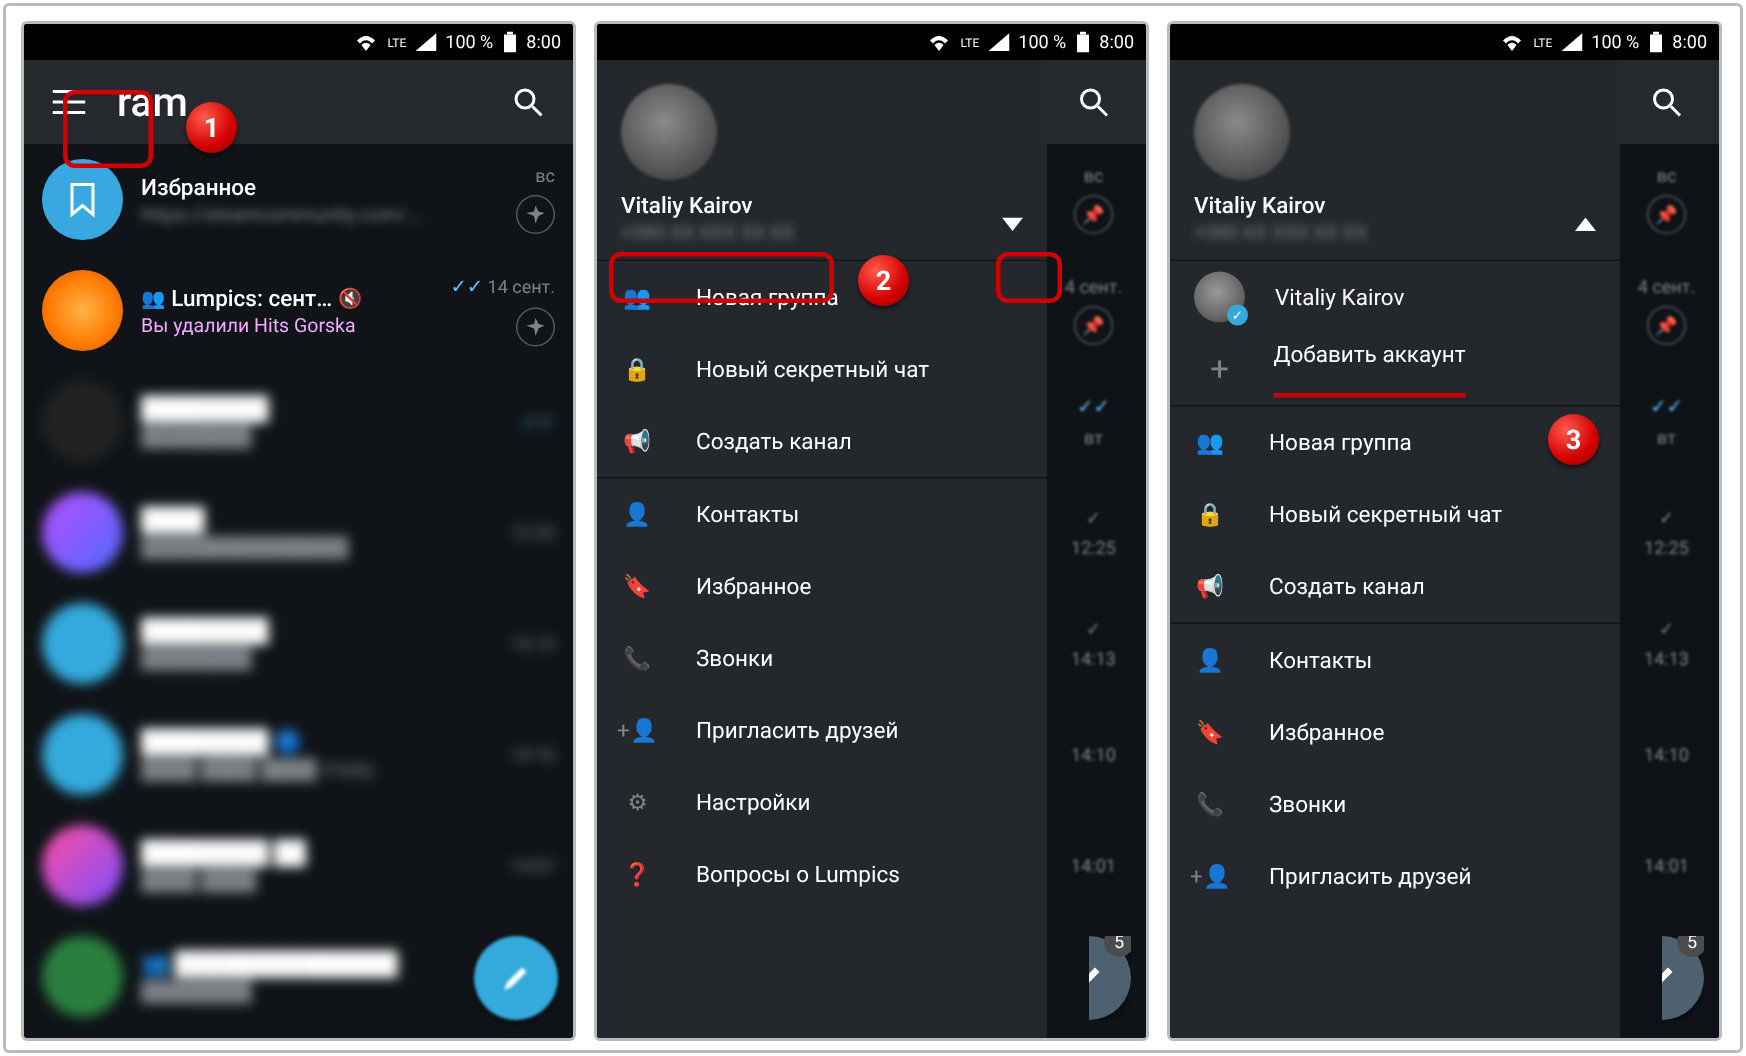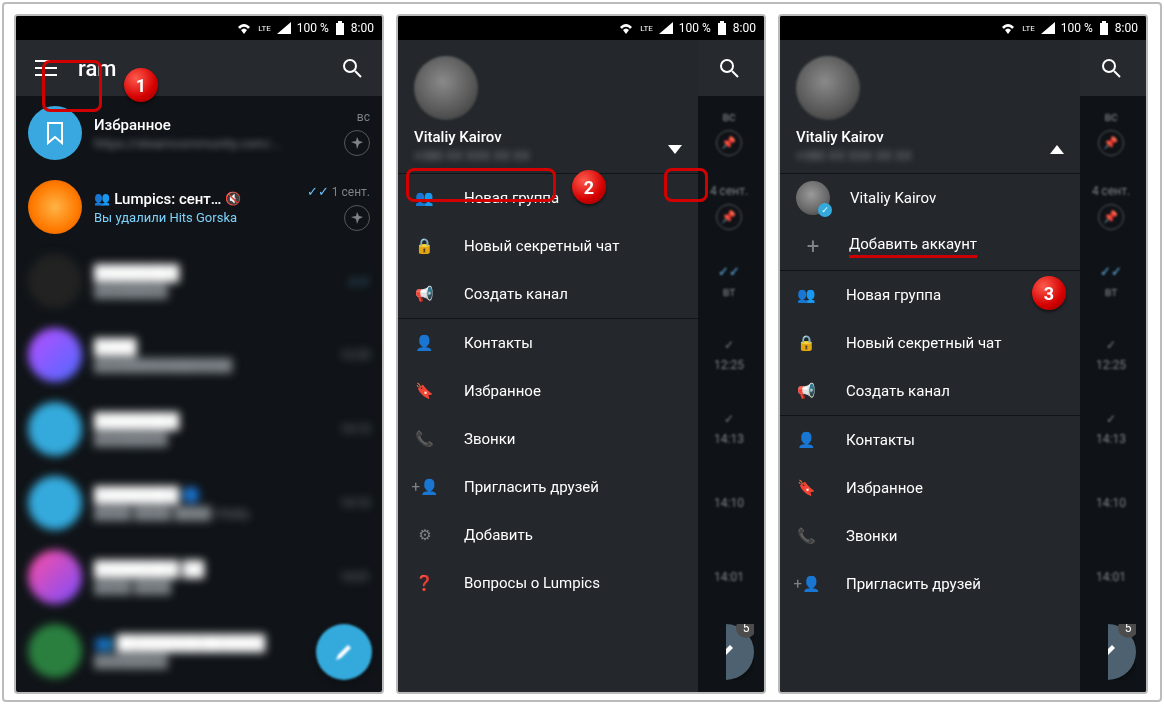--- a/index.html
+++ b/index.html
@@ -10,21 +10,21 @@
   .phone.p2 { left:392px; }
   .phone.p3 { left:774px; }
 
   
   .statusbar { height:24px; background:#000; display:flex; justify-content:flex-end; align-items:center; padding:0 8px; color:#fff; font-size:12px; gap:6px; }
   .sb-ico { display:inline-flex; align-items:center; }
 
   
   .appbar { height:56px; background:#262a2e; display:flex; align-items:center; padding:0 10px; color:#fff; }
   .menu-btn { width:40px; height:40px; display:flex; align-items:center; justify-content:center; cursor:pointer; }
-  .app-title { font-size:22px; font-weight:500; margin-left:12px; flex:1; }
+  .app-title { font-size:27px; font-weight:500; margin-left:12px; flex:1; }
   .search-btn { width:40px; height:40px; display:flex; align-items:center; justify-content:center; cursor:pointer; }
 
   
   .chatlist { position:absolute; top:80px; left:0; right:0; bottom:0; overflow:hidden; }
   .chat { height:74px; display:flex; align-items:center; padding:0 12px; color:#fff; position:relative; }
   .blurred { filter:blur(4px); }
   .avatar { width:54px; height:54px; border-radius:50%; flex-shrink:0; }
   .chat-body { margin-left:12px; flex:1; min-width:0; }
   .chat-name { font-size:15px; font-weight:500; color:#fff; display:flex; align-items:center; gap:4px; }
   .chat-msg { font-size:13px; color:#7d8388; margin-top:2px; white-space:nowrap; overflow:hidden; text-overflow:ellipsis; }
@@ -35,21 +35,21 @@
   
   .drawer { position:absolute; left:0; top:24px; bottom:0; width:300px; background:#24282c; display:flex; flex-direction:column; z-index:5; }
   .drawer-header { padding:16px 16px 10px 16px; background:#24282c; position:relative; }
   .drawer .big-avatar { width:64px; height:64px; border-radius:50%; background:radial-gradient(circle at 45% 40%, #8a8a8a 0%, #565656 60%, #2f2f2f 100%); filter:blur(1px); }
   .drawer-name { color:#fff; font-size:15px; font-weight:500; margin-top:8px; }
   .drawer-phone { color:#7d8388; font-size:13px; margin-top:2px; filter:blur(3px); }
   .chevron { position:absolute; right:16px; bottom:14px; color:#fff; cursor:pointer; }
   .drawer-sep { height:1px; background:#111417; }
   .menu-item { height:48px; display:flex; align-items:center; padding:0 16px; color:#fff; font-size:15px; cursor:pointer; gap:28px; }
   .menu-item .mi-ico { width:22px; height:22px; color:#7d8388; display:flex; align-items:center; justify-content:center; flex-shrink:0; }
-  .underline { border-bottom:3px solid #c00; padding-bottom:2px; }
+  .underline { border-bottom:3px solid #c00; padding-bottom:17px; }
 
   
   .acct-item { height:48px; display:flex; align-items:center; padding:0 16px; gap:20px; cursor:pointer; }
   .acct-av { width:34px; height:34px; border-radius:50%; background:radial-gradient(circle at 45% 40%, #9a9a9a 0%, #666 60%, #333 100%); position:relative; }
   .acct-check { position:absolute; bottom:-2px; right:-2px; width:14px; height:14px; background:#34aadc; border-radius:50%; display:flex; align-items:center; justify-content:center; color:#fff; font-size:9px; }
   .acct-label { color:#fff; font-size:15px; }
   .plus-circ { width:24px; height:24px; display:flex; align-items:center; justify-content:center; color:#7d8388; font-size:22px; margin-left:5px; margin-right:4px; }
 
   
   .strip { position:absolute; top:24px; right:0; width:70px; bottom:0; background:#0f1317; }
@@ -134,24 +134,24 @@
     </div>
 
     <div class="chat">
       <div class="avatar" style="background:radial-gradient(circle,#ffb347 0%,#ff7a00 60%,#cc5200 100%)"></div>
       <div class="chat-body">
         <div class="chat-name">
           <span class="muted-ico">👥</span>
           <span>Lumpics: сент…</span>
           <span class="muted-ico">🔇</span>
         </div>
-        <div class="chat-msg" style="color:#7dd3fc">Вы удалили Hits Gorska</div>
+        <div class="chat-msg" style="color:#f0abfc">Вы удалили Hits Gorska</div>
       </div>
       <div class="chat-meta">
-        <span><span class="checks">✓✓</span> <span>1 сент.</span></span>
+        <span><span class="checks">✓✓</span> <span>14 сент.</span></span>
         <div class="pin-circle">
               <svg width="12" height="12" viewBox="0 0 12 12">
                 <path fill="#7d8388" d="M6 0 L8 4 L12 5 L8 7 L6 12 L5 7 L0 5 L5 4 Z"></path>
               </svg>
             </div>
       </div>
     </div>
 
     <div class="chat blurred">
           <div class="avatar" style="background:#222"></div>
@@ -319,21 +319,21 @@
     <div class="menu-item">
           <span class="mi-ico">📞</span>
           <span>Звонки</span>
         </div>
     <div class="menu-item">
           <span class="mi-ico">+👤</span>
           <span>Пригласить друзей</span>
         </div>
     <div class="menu-item">
           <span class="mi-ico">⚙</span>
-          <span>Добавить</span>
+          <span>Настройки</span>
         </div>
     <div class="menu-item">
           <span class="mi-ico">❓</span>
           <span>Вопросы о Lumpics</span>
         </div>
   </div>
 
   <div class="fab fab-half">
     <svg width="22" height="22" viewBox="0 0 22 22">
           <path fill="#fff" d="M3 19 L5 14 L15 4 L18 7 L8 17 Z"></path>

